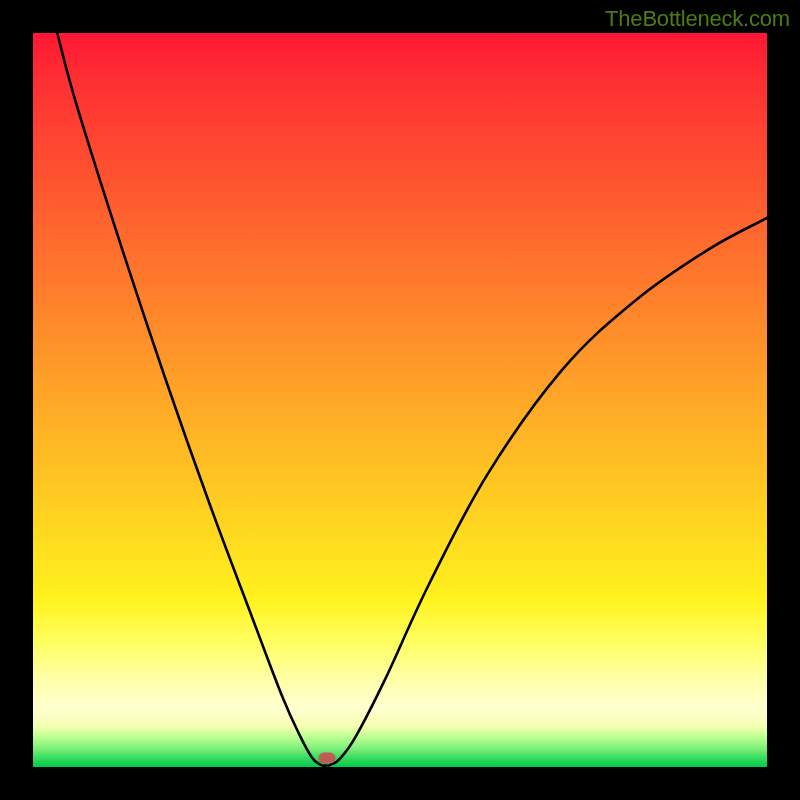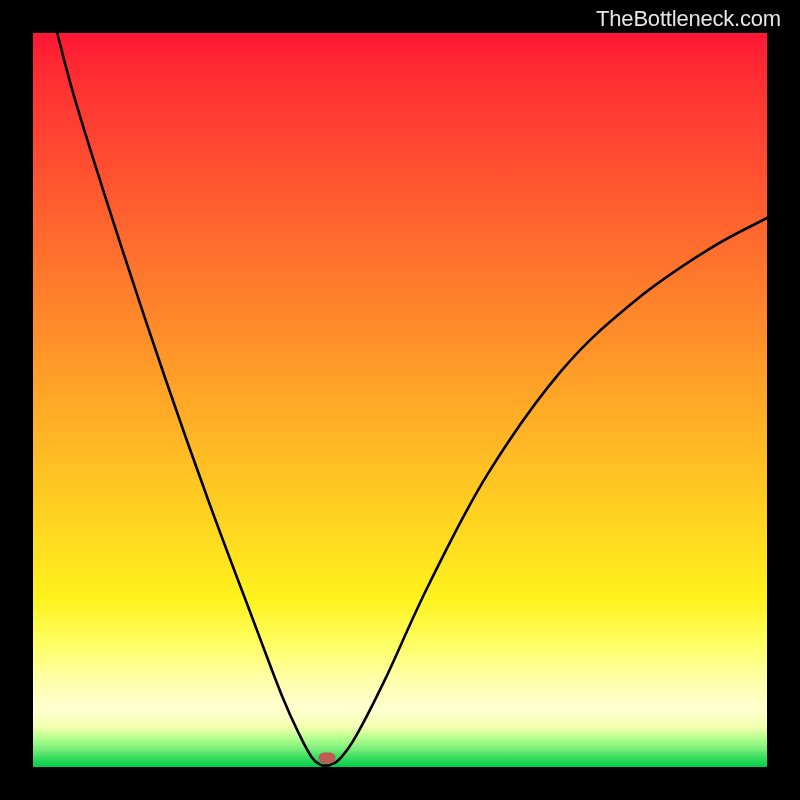--- a/index.html
+++ b/index.html
@@ -66,22 +66,22 @@
     width: 17px;
     height: 11px;
     border-radius: 6px;
     background: #c05a55;
     transform: translate(-50%, -50%);
     z-index: 3;
   }
   .watermark {
     position: absolute;
     top: 6px;
-    right: 19px;
-    color: #e5e5e5;
+    right: 10px;
+    color: #4d7c0f;
     font-size: 22px;
     font-weight: 500;
     z-index: 5;
     letter-spacing: -0.2px;
   }
 </style>
 </head>
 <body>
 
 <div class="frame">

